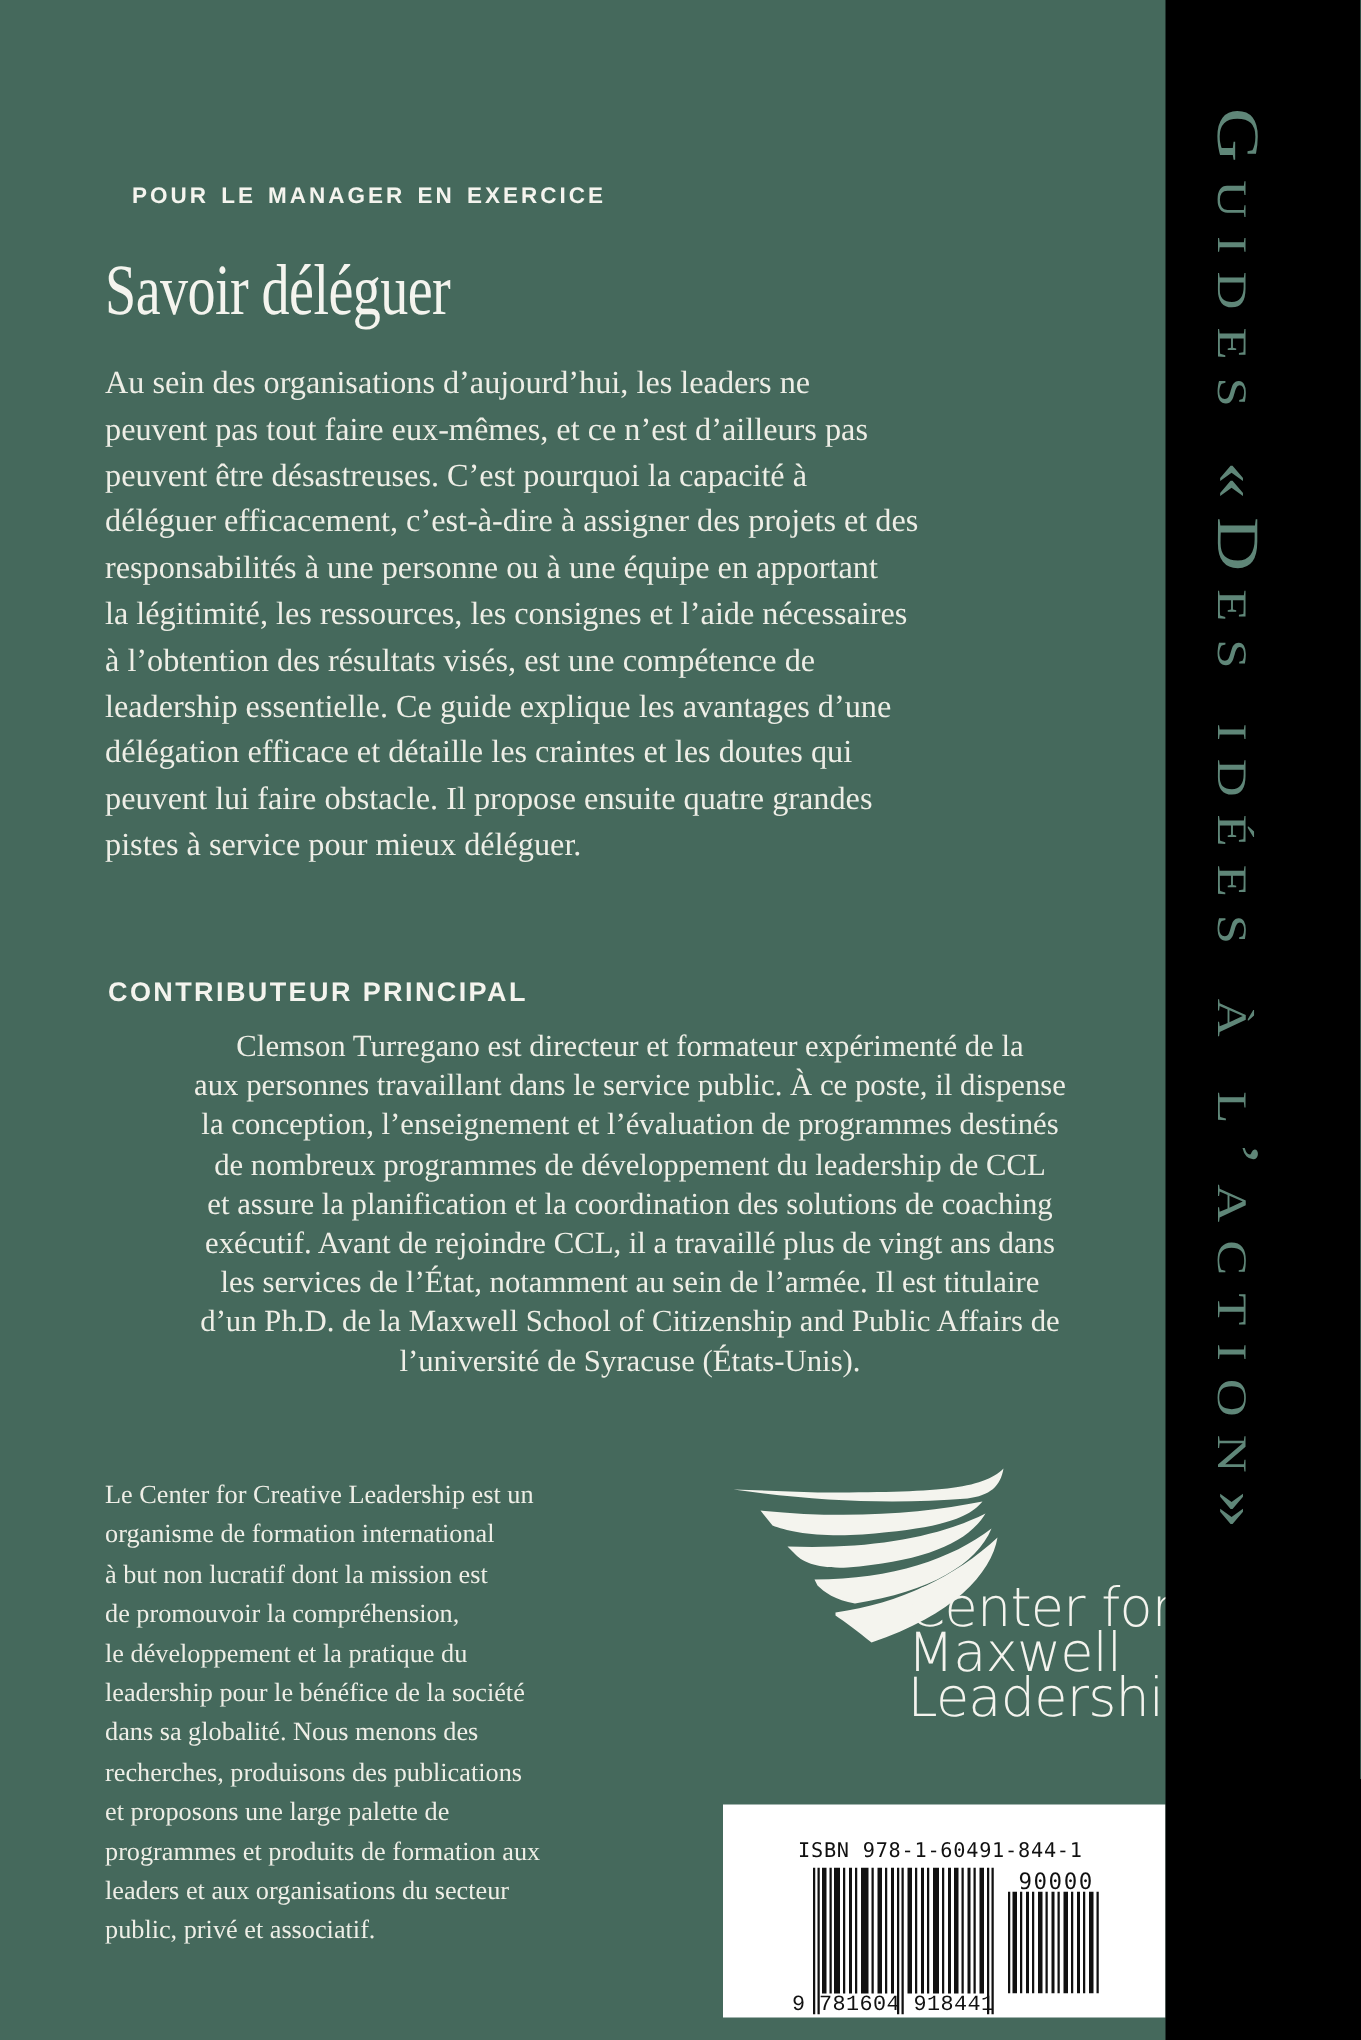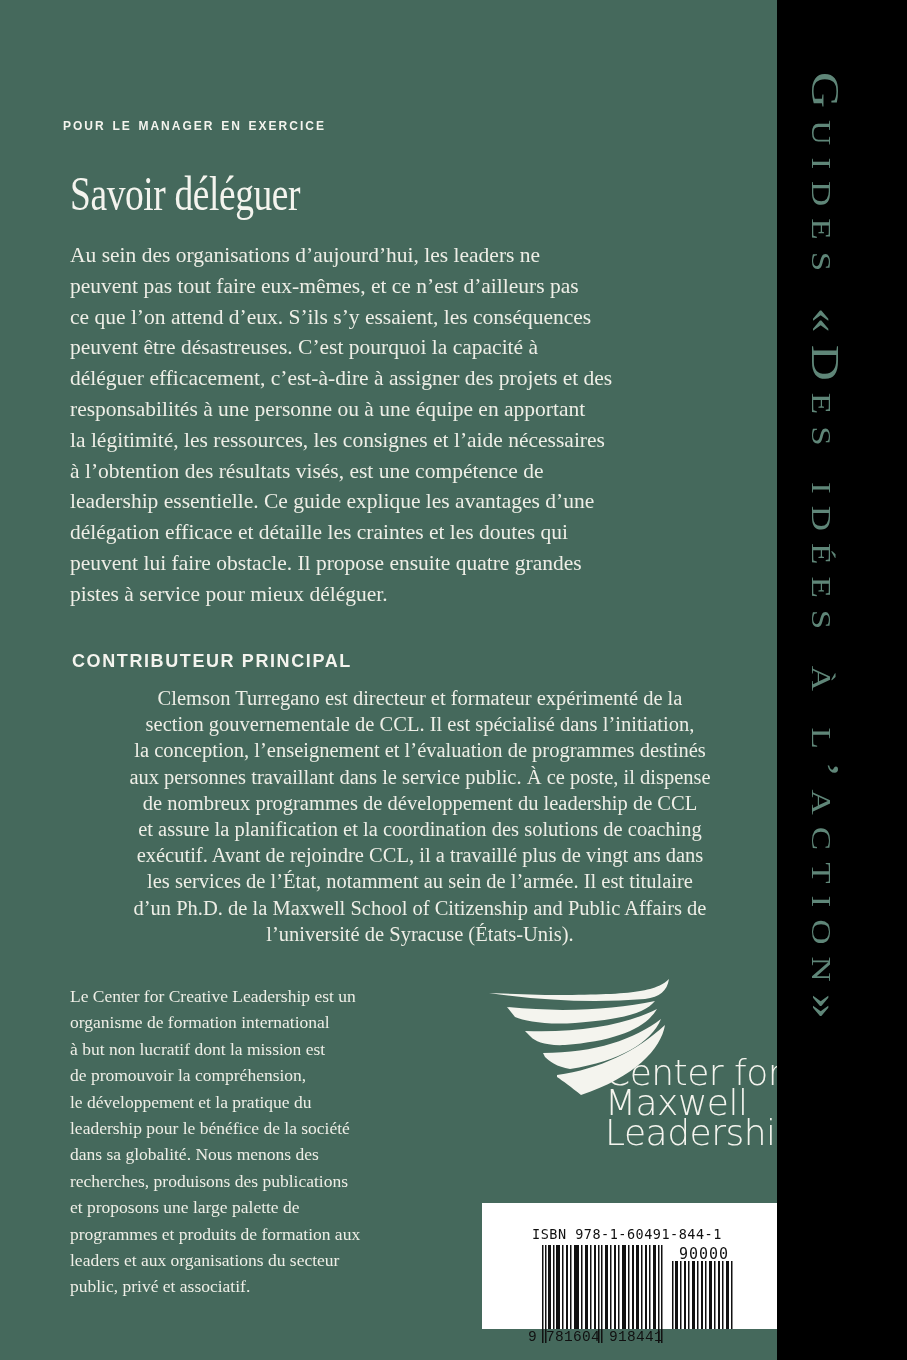--- a/index.html
+++ b/index.html
@@ -8,23 +8,23 @@
     .spine { position: absolute; left: 777px; top: 0; width: 130px; height: 1360px; background: #000; }
     .spine-text {
       position: absolute; left: 804px; top: 72px; width: 54px; height: 1180px;
       writing-mode: vertical-rl; text-orientation: sideways;
       font-family: "Liberation Serif", serif; color: #5f8678;
       font-size: 50px; letter-spacing: 12px; line-height: 54px;
       font-variant: small-caps; white-space: nowrap;
       transform: scaleX(0.8); transform-origin: left top;
     }
     .series {
-      position: absolute; left: 63px; top: 115px;
+      position: absolute; left: 88px; top: 115px;
       font-family: "Liberation Sans", sans-serif; font-weight: bold;
-      font-size: 17px; letter-spacing: 2px; font-variant: small-caps; color: #f4f4ee;
+      font-size: 22px; letter-spacing: 2px; font-variant: small-caps; color: #f4f4ee;
       text-transform: lowercase;
     }
     .series span::first-letter { text-transform: uppercase; }
     .title {
       position: absolute; left: 70px; top: 166px;
       font-family: "Liberation Serif", serif; font-size: 48px; color: #f4f4ee;
       transform: scaleX(0.78); transform-origin: left top; white-space: nowrap; letter-spacing: -0.5px;
     }
     .body {
       position: absolute; left: 70px; width: 700px;
@@ -40,21 +40,21 @@
     .bio { top: 685px; font-size: 20.5px; line-height: 26.2px; text-align: center; }
     .ccl-text { top: 983px; font-size: 17.5px; line-height: 26.4px; width: 380px; }
     .logo { position: absolute; left: 485px; top: 973px; width: 290px; height: 190px; }
     .logo-text {
       position: absolute; left: 605px; top: 1058px;
       font-family: "DejaVu Sans", sans-serif; font-weight: 300; font-size: 36px; line-height: 30px;
       color: #f4f4ee; letter-spacing: -0.5px;
     }
     .logo-text div { white-space: nowrap; }
     .barcode-box {
-      position: absolute; left: 482px; top: 1203px; width: 295px; height: 126px; background: #fff;
+      position: absolute; left: 482px; top: 1203px; width: 295px; height: 142px; background: #fff;
     }
     .isbn {
       position: absolute; left: 50px; top: 23px;
       font-family: "DejaVu Sans Mono", monospace; font-size: 13.5px; color: #111; letter-spacing: 0.5px; white-space: nowrap;
     }
     .price {
       position: absolute; left: 197px; top: 42px;
       font-family: "DejaVu Sans Mono", monospace; font-size: 15px; color: #111; letter-spacing: 1px;
     }
     .bars-main { position: absolute; left: 60px; top: 42px; width: 122px; height: 98px; }
@@ -67,39 +67,37 @@
 </head>
 <body>
 
 <div class="cover">
   <div class="series"><span>Pour le manager en exercice</span></div>
   <div class="title">Savoir déléguer</div>
 
   <div class="body intro">
     <p>Au sein des organisations d’aujourd’hui, les leaders ne</p>
     <p>peuvent pas tout faire eux-mêmes, et ce n’est d’ailleurs pas</p>
-    <p>ce que l’on attend d’eux. S’ils s’y essaient, les conséquences</p>
     <p>peuvent être désastreuses. C’est pourquoi la capacité à</p>
     <p>déléguer efficacement, c’est-à-dire à assigner des projets et des</p>
     <p>responsabilités à une personne ou à une équipe en apportant</p>
     <p>la légitimité, les ressources, les consignes et l’aide nécessaires</p>
     <p>à l’obtention des résultats visés, est une compétence de</p>
     <p>leadership essentielle. Ce guide explique les avantages d’une</p>
     <p>délégation efficace et détaille les craintes et les doutes qui</p>
     <p>peuvent lui faire obstacle. Il propose ensuite quatre grandes</p>
     <p>pistes à service pour mieux déléguer.</p>
   </div>
 
   <div class="heading">CONTRIBUTEUR PRINCIPAL</div>
 
   <div class="body bio">
     <p>Clemson Turregano est directeur et formateur expérimenté de la</p>
-    <p>section gouvernementale de CCL. Il est spécialisé dans l’initiation,</p>
+    <p>aux personnes travaillant dans le service public. À ce poste, il dispense</p>
     <p>la conception, l’enseignement et l’évaluation de programmes destinés</p>
-    <p>aux personnes travaillant dans le service public. À ce poste, il dispense</p>
     <p>de nombreux programmes de développement du leadership de CCL</p>
     <p>et assure la planification et la coordination des solutions de coaching</p>
     <p>exécutif. Avant de rejoindre CCL, il a travaillé plus de vingt ans dans</p>
     <p>les services de l’État, notamment au sein de l’armée. Il est titulaire</p>
     <p>d’un Ph.D. de la Maxwell School of Citizenship and Public Affairs de</p>
     <p>l’université de Syracuse (États-Unis).</p>
   </div>
 
   <div class="body ccl-text">
     <p>Le Center for Creative Leadership est un</p>

